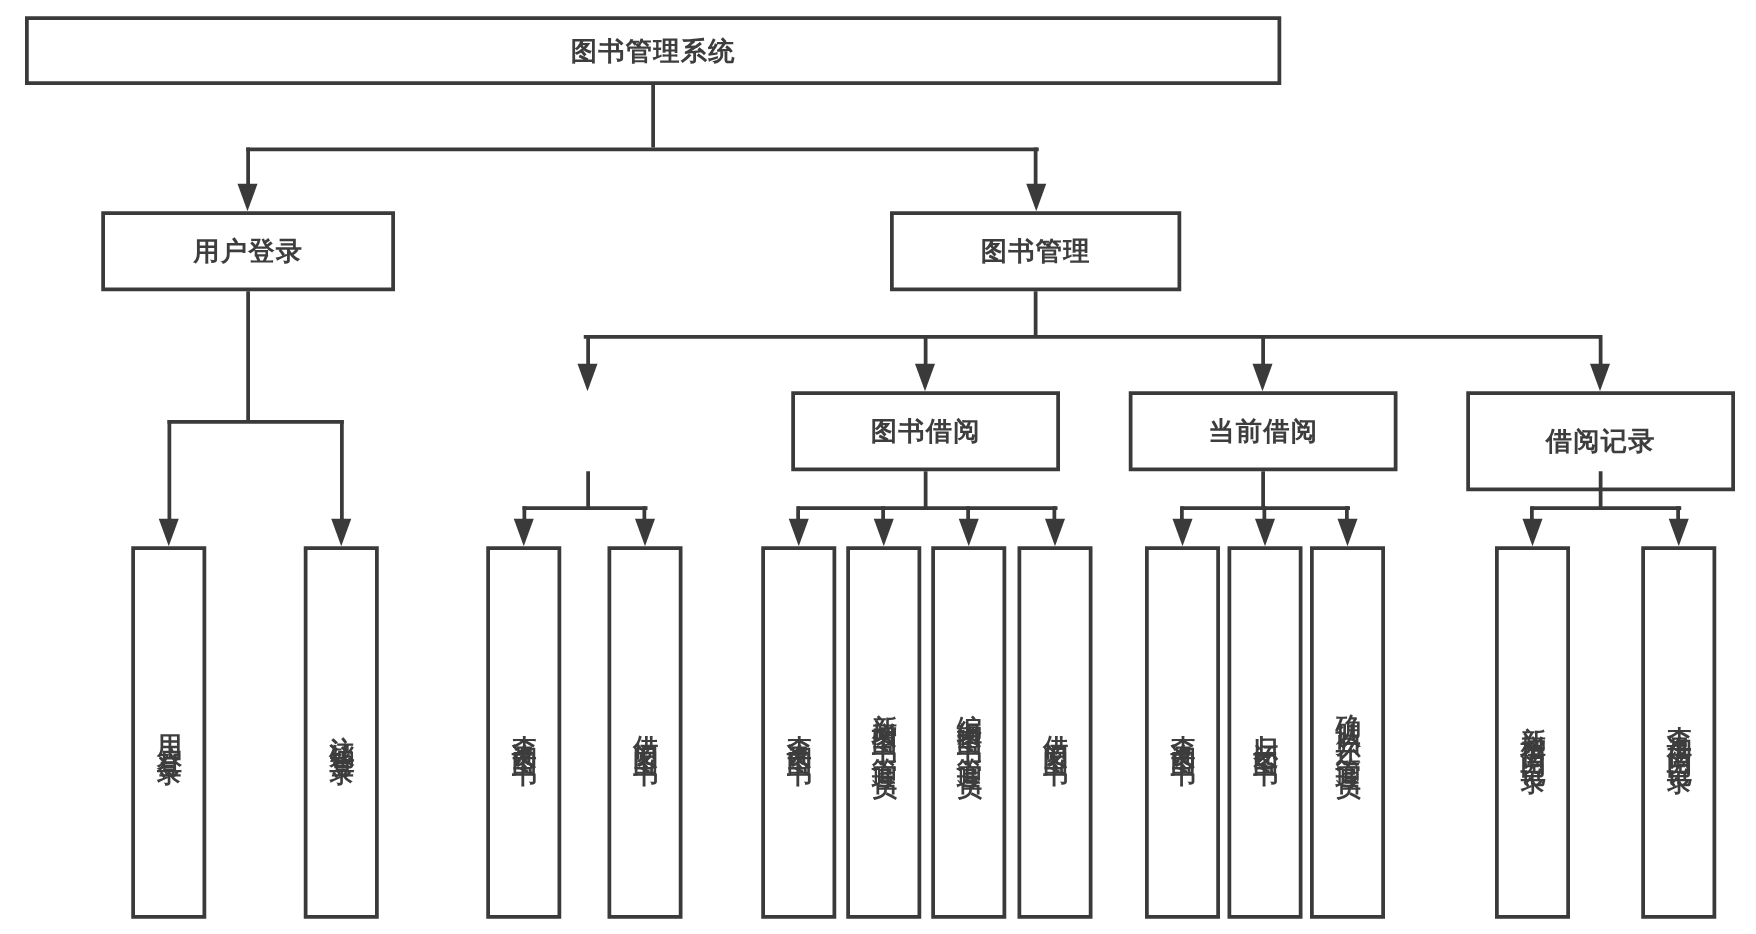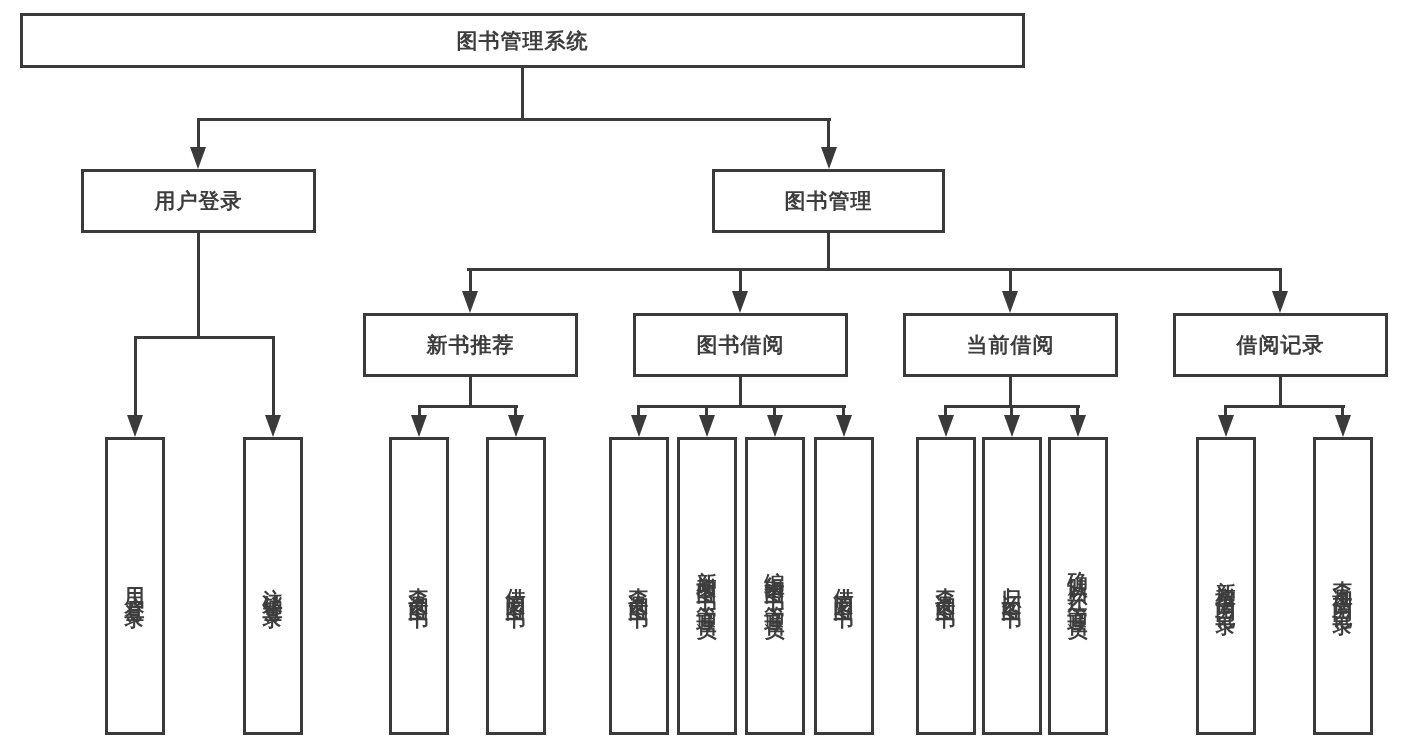--- a/index.html
+++ b/index.html
@@ -92,24 +92,23 @@
   <div class="hline" style="left:467px; top:268px; width:814px;"></div>
   <div class="vline" style="left:469px; top:268px; height:25px;"></div>
   <div class="arrow" style="left:462px; top:291px;"></div>
   <div class="vline" style="left:739px; top:268px; height:25px;"></div>
   <div class="arrow" style="left:732px; top:291px;"></div>
   <div class="vline" style="left:1009px; top:268px; height:25px;"></div>
   <div class="arrow" style="left:1002px; top:291px;"></div>
   <div class="vline" style="left:1279px; top:268px; height:25px;"></div>
   <div class="arrow" style="left:1272px; top:291px;"></div>
 
-  <div class="box" style="left:363px; top:313px; width:215px; height:64px;">新书推荐</div>
   <div class="box" style="left:633px; top:313px; width:215px; height:64px;">图书借阅</div>
   <div class="box" style="left:903px; top:313px; width:215px; height:64px;">当前借阅</div>
-  <div class="box" style="left:1173px; top:313px; width:215px; height:64px;">借阅记录</div>
+  <div class="box" style="left:1173px; top:313px; width:215px; height:80px;">借阅记录</div>
 
   <div class="vline" style="left:469px; top:377px; height:30px;"></div>
   <div class="hline" style="left:418px; top:405px; width:100px;"></div>
   <div class="vline" style="left:418px; top:405px; height:12px;"></div>
   <div class="arrow" style="left:411px; top:415px;"></div>
   <div class="vline" style="left:514px; top:405px; height:12px;"></div>
   <div class="arrow" style="left:508px; top:415px;"></div>
 
   <div class="vline" style="left:739px; top:377px; height:30px;"></div>
   <div class="hline" style="left:638px; top:405px; width:208px;"></div>

